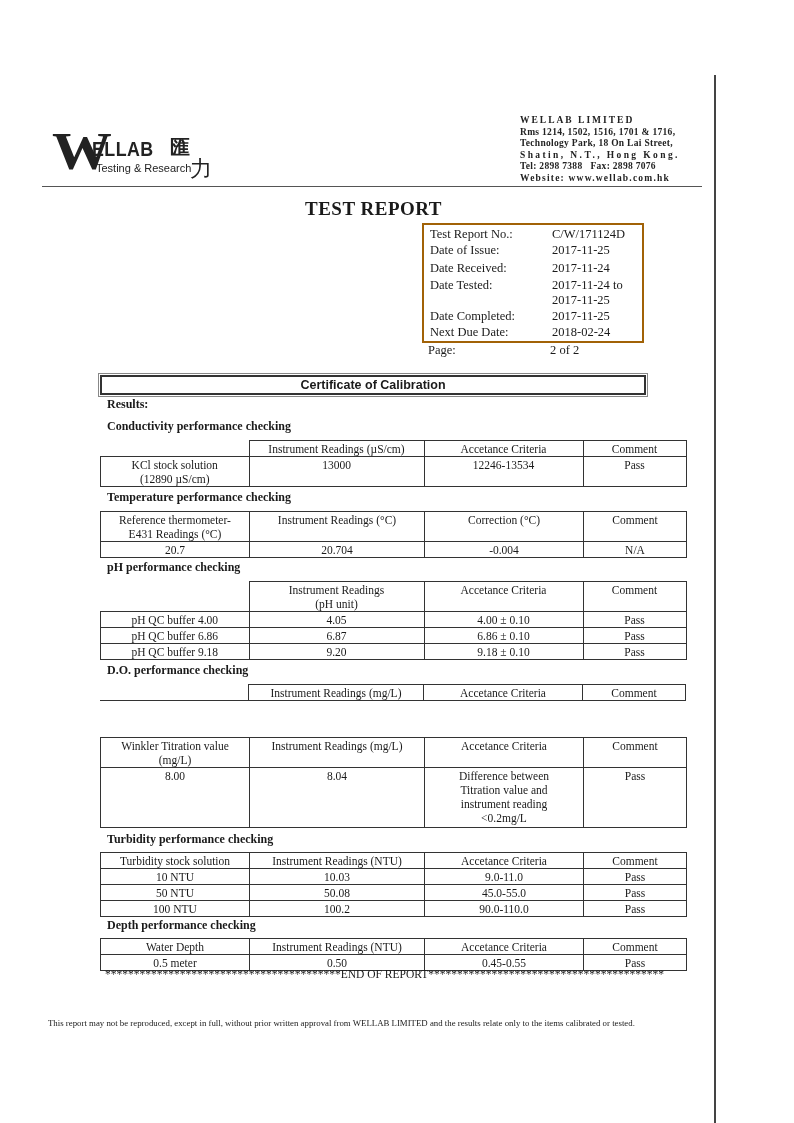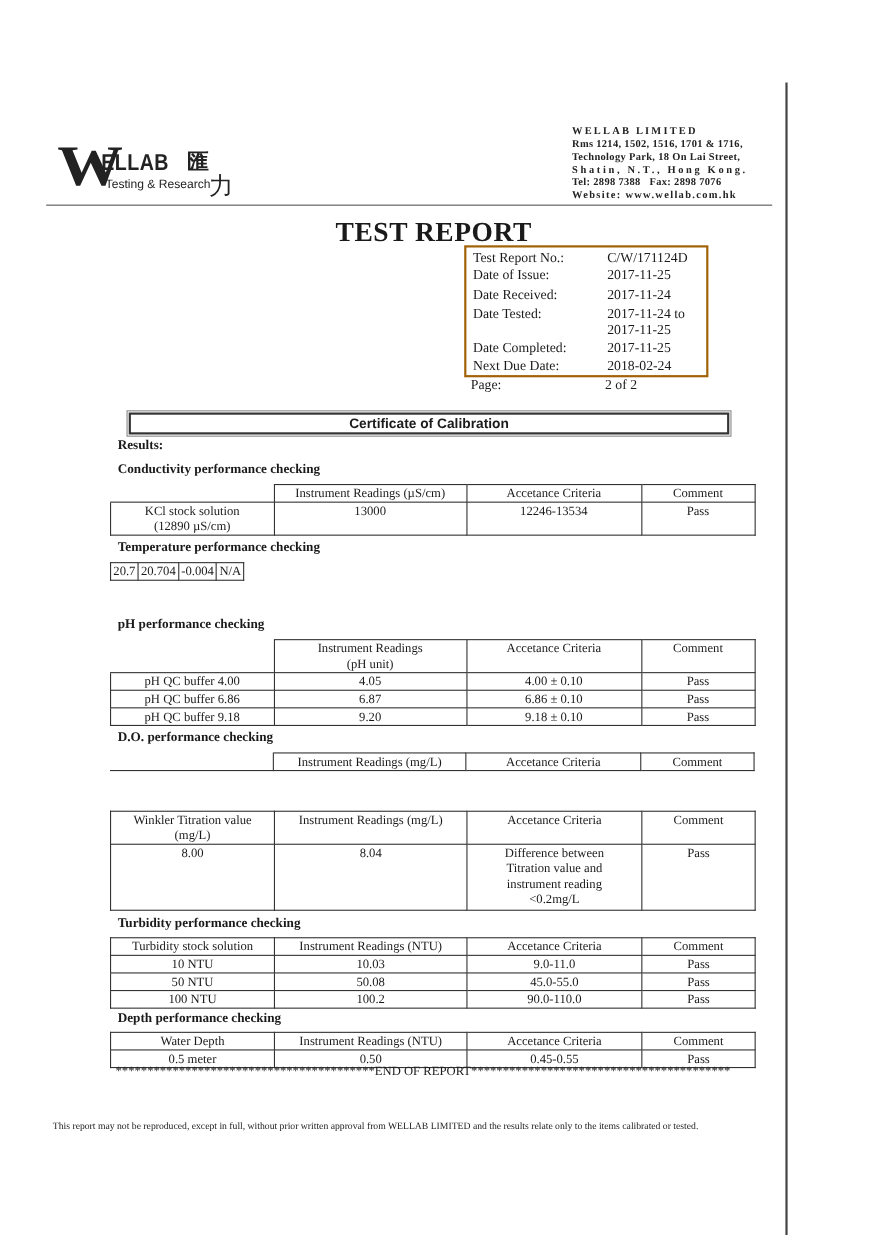--- a/index.html
+++ b/index.html
@@ -14,30 +14,30 @@
                 font-weight:bold; color:#222; letter-spacing:0.5px; transform:scaleX(0.85); transform-origin:left; }
   .logo-cn1 { position:absolute; left:118px; top:2px; font-size:20px; font-weight:bold; color:#222; }
   .logo-sub { position:absolute; left:44px; top:30px; font-family:"Liberation Sans", sans-serif; font-size:11px; color:#222; }
   .logo-cn2 { position:absolute; left:138px; top:22px; font-size:22px; color:#222; }
   .header-rule { left:42px; top:186px; width:660px; height:1px; background:#555; }
   .company { left:520px; top:115px; width:190px; font-size:9.5px; line-height:11.5px; color:#222;
              font-family:"Liberation Serif", serif; font-weight:bold; letter-spacing:0.3px; }
   .company .name { letter-spacing:2px; font-weight:bold; }
   .right-rule { left:714px; top:75px; width:2px; height:1048px; background:#444; }
 
-  .title { left:305px; top:198px; font-size:25px; font-weight:bold; letter-spacing:0.5px;text-align:right; }
+  .title { left:305px; top:198px; font-size:19px; font-weight:bold; letter-spacing:0.5px;text-align:right; }
   .info-box { left:422px; top:223px; width:218px; height:116px; border:2px solid #a16207; }
   .info-row { position:absolute; left:6px; font-size:12.5px; line-height:14px; }
   .info-row .k { position:absolute; left:0; width:120px; }
   .info-row .v { position:absolute; left:122px; white-space:nowrap; }
   .page-row { left:428px; top:343px; font-size:12.5px; }
   .page-row .v { position:absolute; left:122px; white-space:nowrap; }
 
   .cert-bar { left:100px; top:375px; width:542px; height:16px; border:2px solid #333; outline:1px solid #888; outline-offset:1px;
-              text-align:center; font-family:"Liberation Sans", sans-serif; font-weight:bold; font-size:12.5px; line-height:16px;margin-left:17px; }
+              text-align:center; font-family:"Liberation Sans", sans-serif; font-weight:bold; font-size:12.5px; line-height:16px; }
 
   .h { font-weight:bold; font-size:12px; }
   table.t { position:absolute; border-collapse:collapse; font-size:11.5px; table-layout:fixed; }
   table.t td { border:1px solid #333; text-align:center; vertical-align:top; padding:1px 2px 0 2px; line-height:14px; }
   table.t td.blank { border-top:none; border-left:none; }
   .c1 { width:144px; } .c2 { width:170px; } .c3 { width:154px; } .c4 { width:98px; }
 
   .end { left:105px; top:968px; font-size:11.5px; letter-spacing:0px; white-space:nowrap; }
   .footer { left:48px; top:1018px; font-size:8.8px; white-space:nowrap; }
 </style>
@@ -119,20 +119,29 @@
     <td>13000</td>
     <td>12246-13534</td>
     <td>Pass</td>
   </tr>
 </tbody>
   </table>
 
 <div class="abs h" style="left:107px;top:490px">Temperature performance checking</div>
 <table class="t" style="left:100px;top:511px">
   <tbody>
+      <tr>
+    <td class="c1">
+          <div>Reference thermometer-</div>
+          <div>E431 Readings (°C)</div>
+        </td>
+    <td class="c2">Instrument Readings (°C)</td>
+    <td class="c3">Correction (°C)</td>
+    <td class="c4">Comment</td>
+  </tr>
   <tr>
     <td>20.7</td>
     <td>20.704</td>
     <td>-0.004</td>
     <td>N/A</td>
   </tr>
 </tbody>
   </table>
 
 <div class="abs h" style="left:107px;top:560px">pH performance checking</div>

